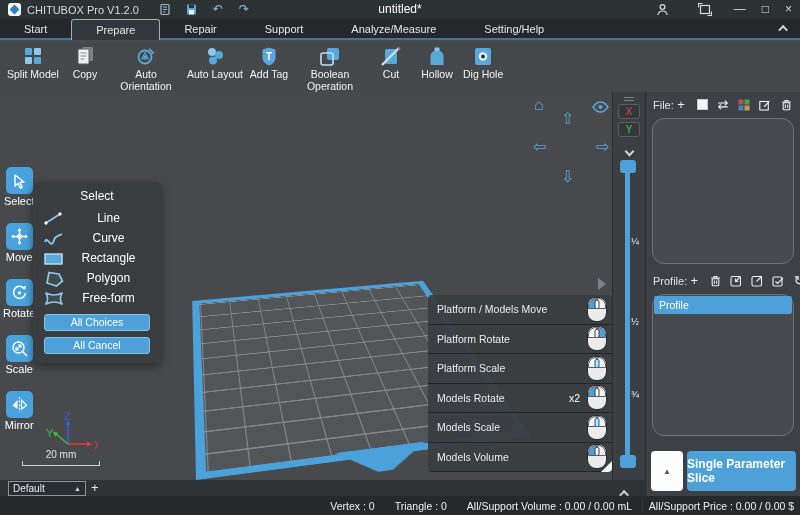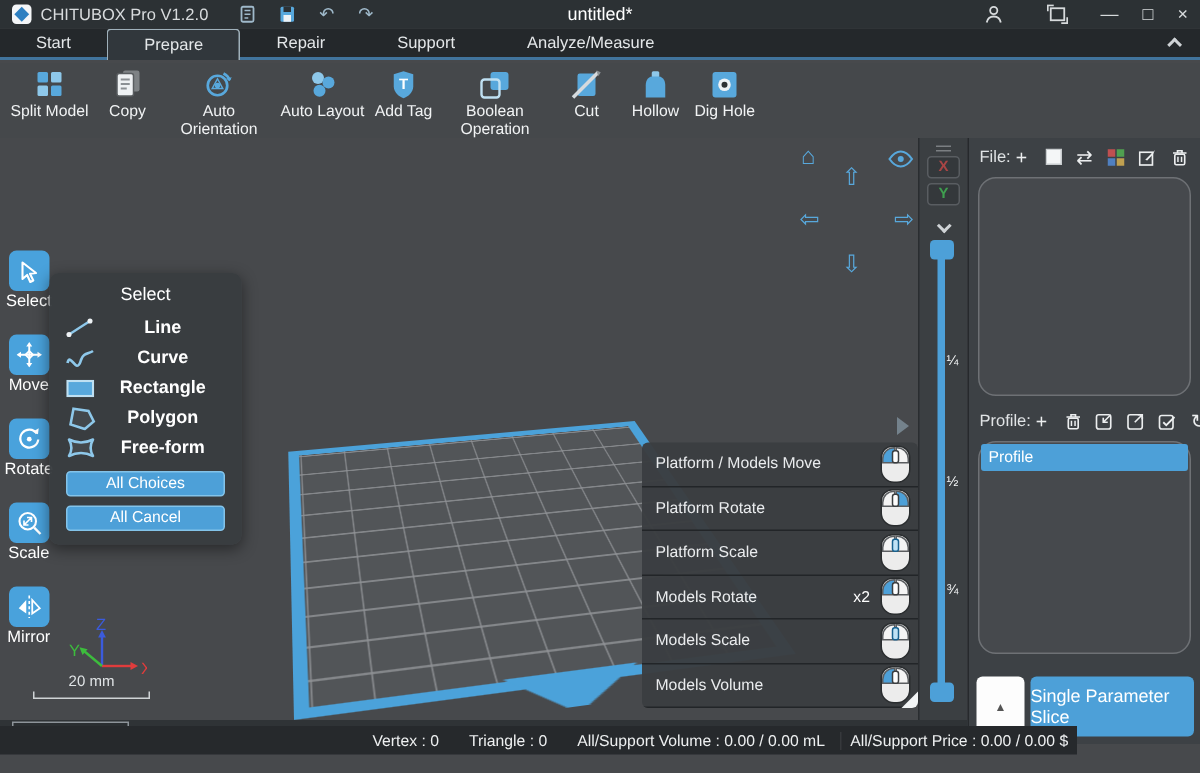--- a/index.html
+++ b/index.html
@@ -33,21 +33,21 @@
   .tool svg{height:21px;display:block;}
   .t-label{font-size:10.5px;color:#f1f3f4;text-align:center;line-height:1.12;margin-top:2px;max-width:70px;}
   
   .left-tools{position:absolute;left:3px;top:167px;display:flex;flex-direction:column;gap:16px;z-index:20;}
   .lt{display:flex;flex-direction:column;align-items:center;gap:1px;cursor:pointer;}
   .lt .btn{width:27px;height:27px;background:#49a2dc;border-radius:5px;display:flex;align-items:center;justify-content:center;}
   .lt .lbl{font-size:11px;color:#fff;}
   
   .select-popup{position:absolute;left:33px;top:182px;width:128px;background:rgba(57,61,64,.97);border-radius:6px;padding:7px 0 9px;z-index:21;box-shadow:0 3px 10px rgba(0,0,0,.45);}
   .sp-title{text-align:center;font-size:12px;color:#fff;margin-bottom:5px;}
-  .sp-row{display:flex;align-items:center;height:20px;padding:0 10px 0 9px;cursor:pointer;font-weight:bold;}
+  .sp-row{display:flex;align-items:center;height:20px;padding:0 10px 0 9px;cursor:pointer;}
   .sp-row svg{width:24px;height:17px;flex:0 0 24px;}
   .sp-row .lbl{flex:1;text-align:center;font-size:12px;color:#fff;}
   .sp-btn{display:block;width:106px;height:17px;margin:6px auto 0;background:#4da0d8;border:1px solid #83c3e9;border-radius:3px;color:#fff;font-size:10.5px;text-align:center;line-height:15px;cursor:pointer;}
   
   .platform{position:absolute;left:196px;top:208px;width:278px;height:300px;background:#525558;border:8px solid #4ba2da;z-index:4;
     background-image:linear-gradient(to right, rgba(145,147,150,.8) 1.5px, transparent 1.5px),linear-gradient(to bottom, rgba(145,147,150,.8) 1.5px, transparent 1.5px);
     background-size:33px 29px;background-position:1px 1px;
     transform:perspective(650px) rotateX(57deg) rotate(-11deg);}
   .platform .notch{position:absolute;bottom:-26px;left:104px;width:76px;height:28px;background:#4ba2da;clip-path:polygon(0 0,100% 0,54% 100%,38% 100%);}
   
@@ -90,28 +90,28 @@
   .right-panel{position:absolute;left:645px;top:92px;right:0;bottom:19px;background:#3d4145;border-left:1px solid #26292c;z-index:30;}
   .rp-head{display:flex;align-items:center;height:25px;padding:0 7px;font-size:11px;color:#e0e3e5;}
   .rp-icons{margin-left:auto;display:flex;gap:7px;align-items:center;}
   .rp-ic{width:14px;height:14px;display:flex;align-items:center;justify-content:center;color:#eceeef;font-size:13px;cursor:pointer;line-height:14px;}
   .rp-list{margin:1px 6px 4px;background:#46494d;border:1px solid #6e7175;border-radius:12px;}
   .rp-list.file{height:146px;}
   .rp-list.profile{height:142px;padding:1px;}
   .profile-item{height:18px;background:#4da0d8;color:#fff;font-size:10.5px;line-height:18px;padding:0 5px;border-radius:2px;cursor:pointer;}
   .slice-row{position:absolute;bottom:5px;left:5px;right:4px;display:flex;gap:4px;height:40px;}
   .opt-btn{width:32px;background:#fdfdfd;border-radius:4px;color:#555;display:flex;align-items:center;justify-content:center;font-size:8px;cursor:pointer;}
-  .slice-btn{flex:1;background:#4da0d8;border-radius:4px;color:#fff;font-size:12px;display:flex;align-items:center;justify-content:center;cursor:pointer;}
+  .slice-btn{flex:1;background:#4da0d8;border-radius:4px;color:#fff;font-size:12px;display:flex;align-items:center;justify-content:center;cursor:pointer;font-weight:bold;}
   
   .presetbar{position:absolute;left:0;top:480px;width:645px;height:16px;background:#2f3336;z-index:31;display:flex;align-items:center;}
   .preset-box{margin-left:8px;width:78px;height:15px;border:1px solid #8d949a;background:#2a2e31;display:flex;align-items:center;font-size:10px;padding:0 4px;color:#eaecee;cursor:pointer;}
   .preset-spin{margin-left:auto;font-size:7px;color:#cdd1d4;}
   .preset-add{margin-left:5px;font-size:13px;color:#e8eaec;cursor:pointer;line-height:14px;}
   .preset-collapse{position:absolute;left:622px;top:3px;cursor:pointer;}
-  .statusbar{position:absolute;left:0;bottom:12px;width:718px;height:19px;background:#26292c;display:flex;align-items:center;z-index:32;}
+  .statusbar{position:absolute;left:0;bottom:0;width:800px;height:19px;background:#26292c;display:flex;align-items:center;z-index:32;}
   .sbl{flex:1;display:flex;justify-content:flex-end;gap:20px;padding-right:10px;font-size:10.5px;color:#eef0f1;}
   .sbr{width:158px;font-size:10.5px;color:#eef0f1;text-align:center;border-left:1px solid #36393c;}
 </style>
 </head>
 <body>
 
 <header class="titlebar">
   <span class="logo">
       <i></i>
     </span>
@@ -150,20 +150,21 @@
     <span class="win-glyph">×</span>
   </div>
 </header>
 
 <nav class="menubar">
   <div class="tab">Start</div>
   <div class="tab active">Prepare</div>
   <div class="tab">Repair</div>
   <div class="tab">Support</div>
   <div class="tab">Analyze/Measure</div>
+  <div class="tab">Setting/Help</div>
   <div class="menu-collapse">
       <span class="chev up"></span>
     </div>
 </nav>
 
 <div class="toolbar">
   <div class="tool">
     <svg width="24" height="21" viewBox="0 0 24 21">
         <rect x="4" y="2" width="7" height="7" rx="1" fill="#58a8dc"></rect>
         <rect x="13" y="2" width="7" height="7" rx="1" fill="#8ec8ea"></rect>

